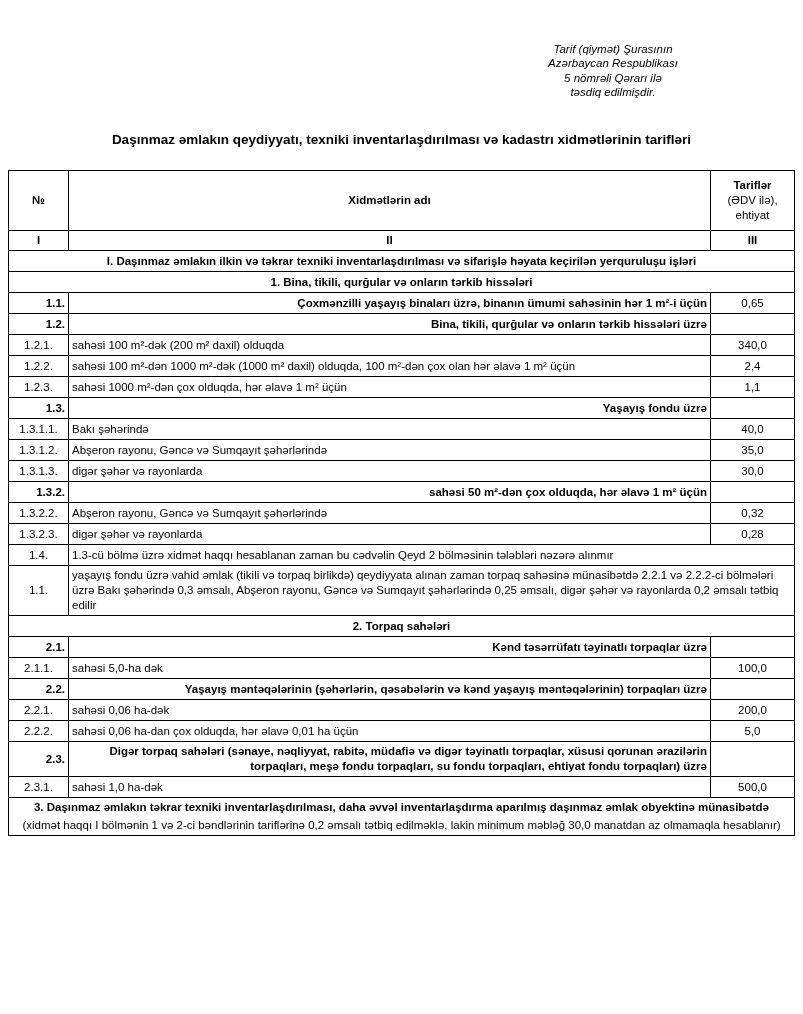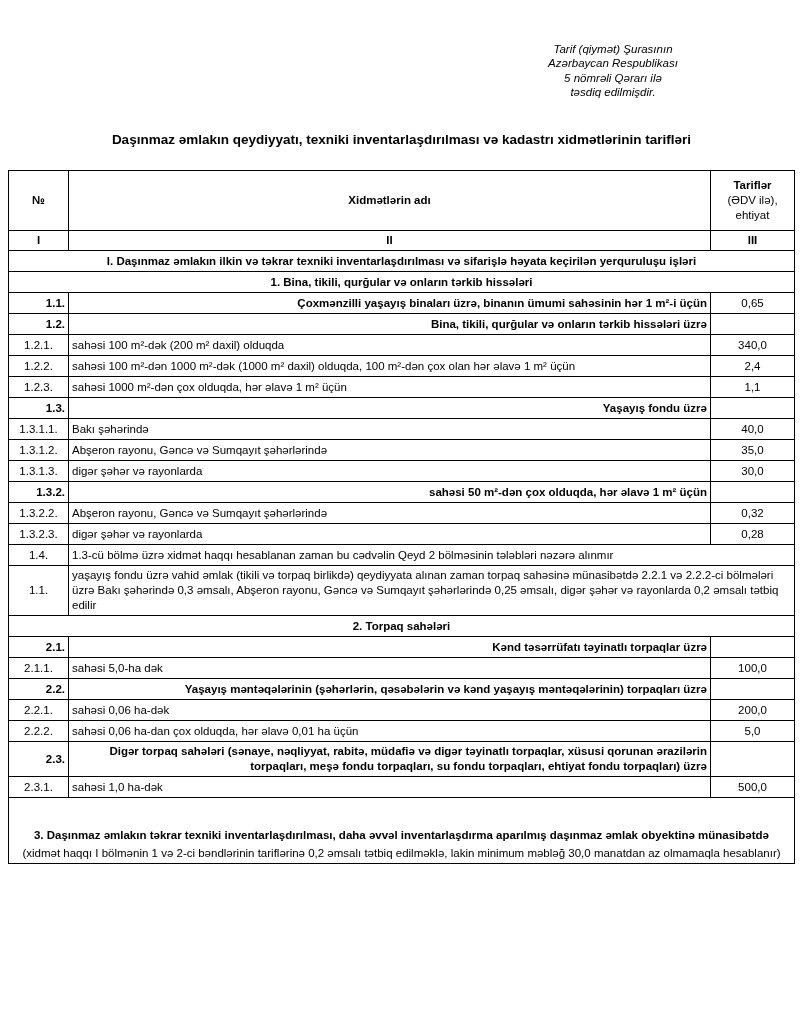--- a/index.html
+++ b/index.html
@@ -46,21 +46,21 @@
   thead th { text-align: center; font-weight: bold; }
   .th-main { height: 60px; }
   .tariff-sub { font-weight: normal; }
   .th-num { height: 17px; padding: 1px 3px; }
   .cell-no { text-align: center; height: 21px; }
   .cell-name { text-align: left; padding-left: 8px; padding-right: 6px; height: 21px; }
   .cell-tariff { text-align: center; height: 21px; }
   .section-cell { text-align: center; font-weight: bold; padding: 3px 6px; height: 21px; }
   .bold { font-weight: bold; text-align: right; }
   .footer-cell { text-align: center; padding: 7px 12px 8px 12px; }
-  .footer-bold { font-weight: bold; margin-bottom: 2px; line-height: 1.35; margin-top: 28px; }
+  .footer-bold { font-weight: bold; margin-bottom: 2px; line-height: 1.35; }
   .footer-normal { line-height: 1.35; }
 </style>
 </head>
 <body>
 
 <div class="approval">
   <div>Tarif (qiymət) Şurasının</div>
   <div>Azərbaycan Respublikası</div>
   <div>5 nömrəli Qərarı ilə</div>
   <div>təsdiq edilmişdir.</div>

